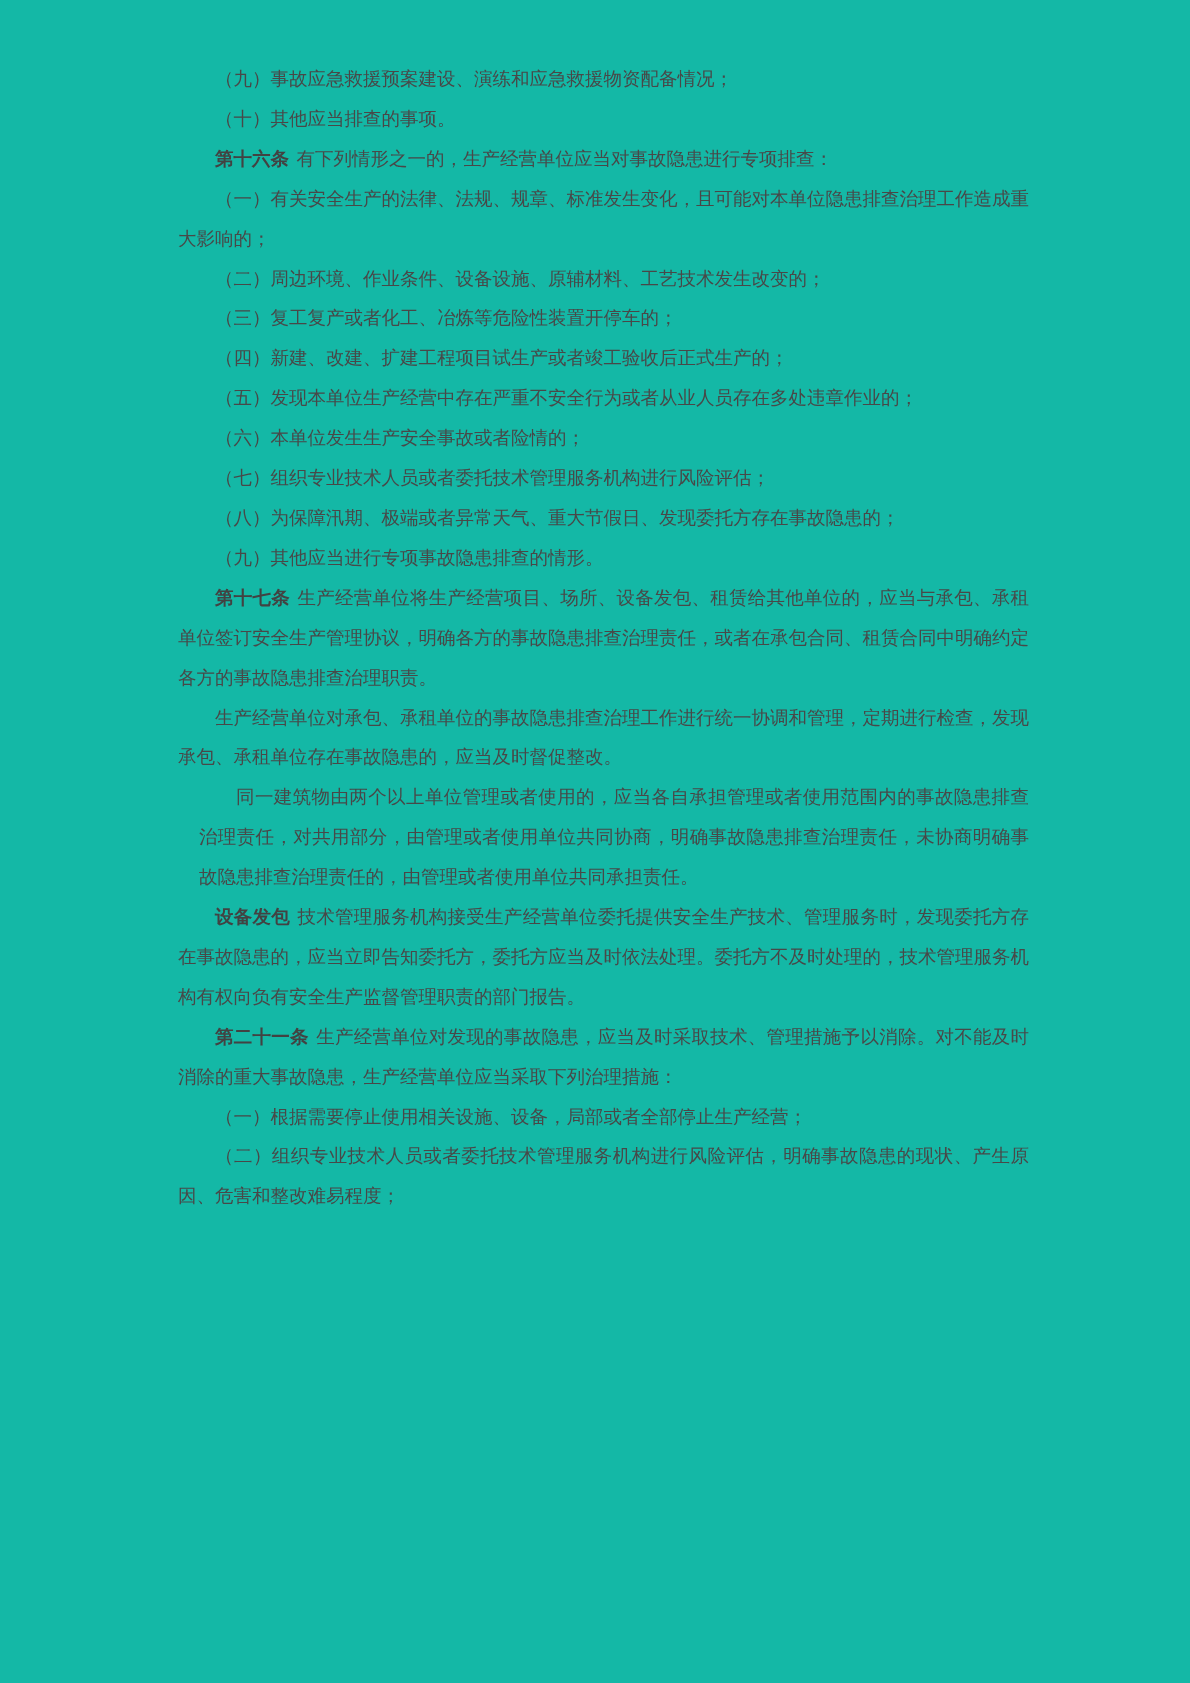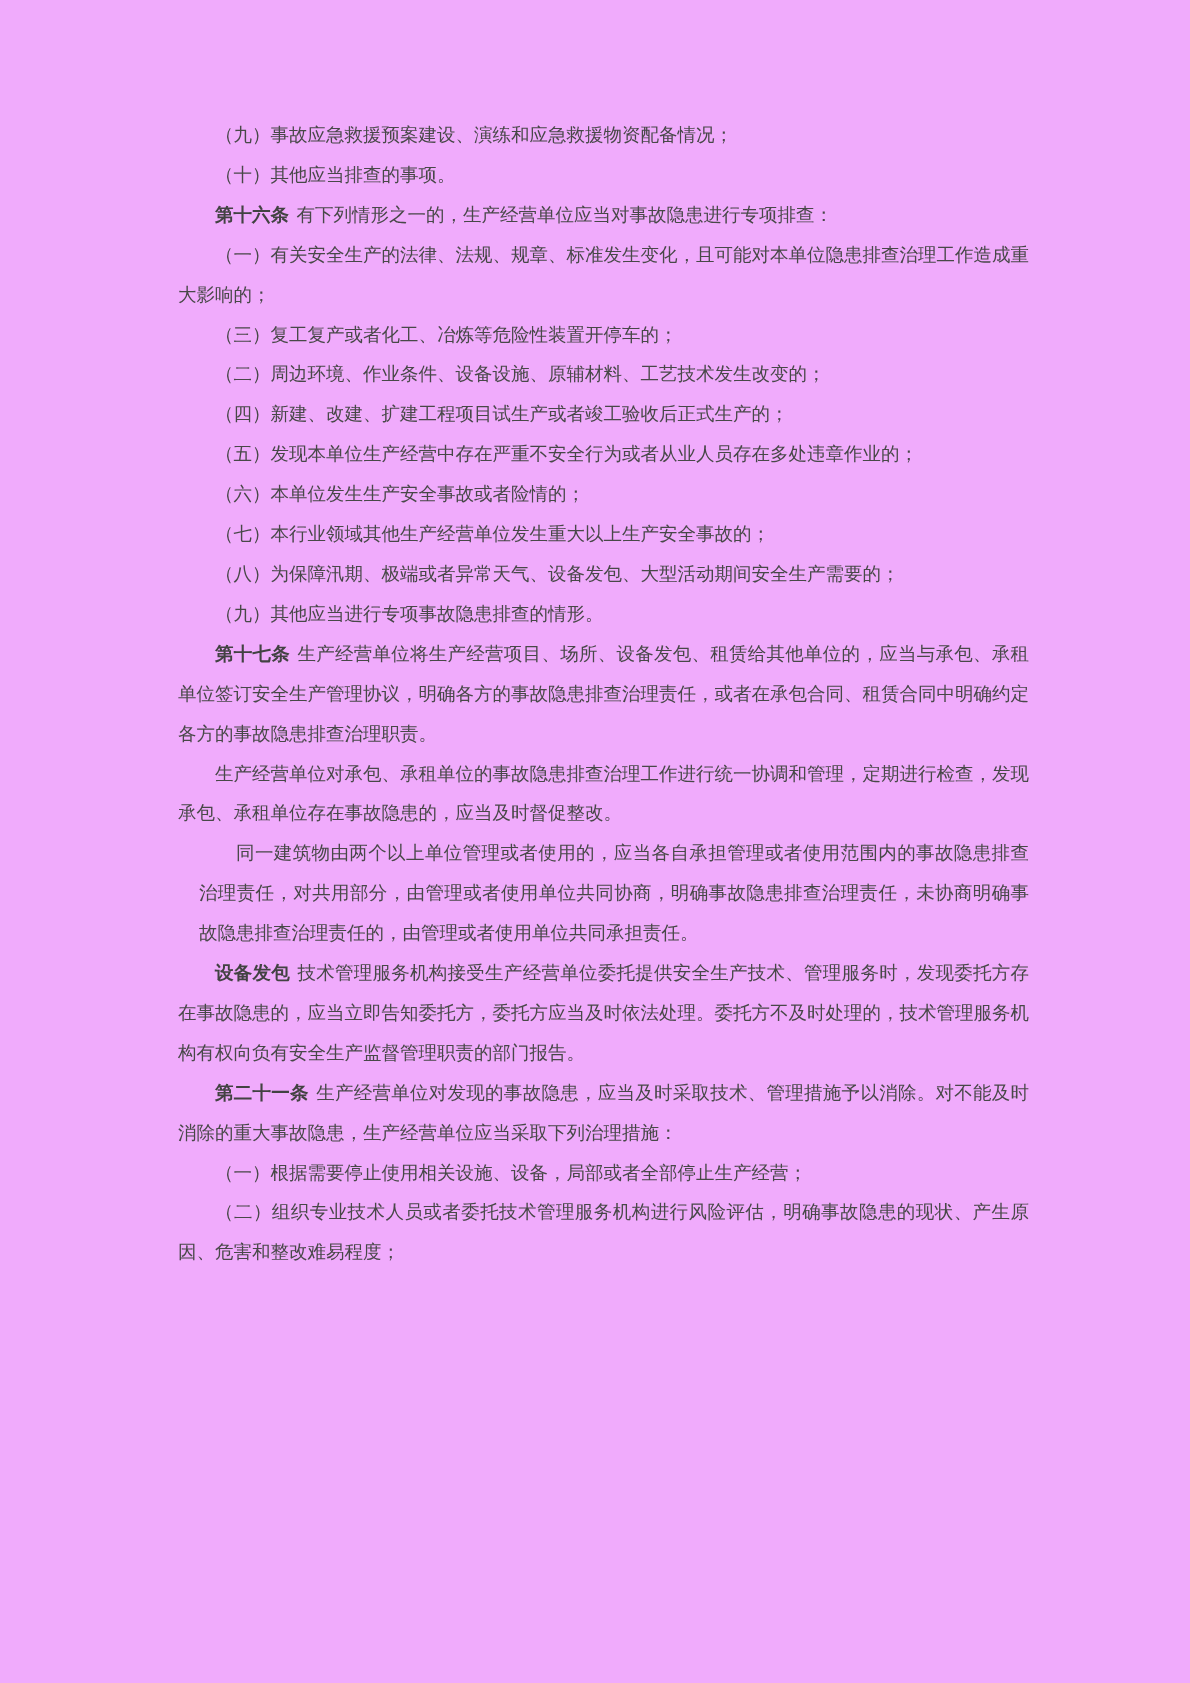--- a/index.html
+++ b/index.html
@@ -5,22 +5,22 @@
   html, body {
     margin: 0;
     padding: 0;
     background: #ffffff;
   }
   .page {
     position: relative;
     width: 1190px;
     height: 1683px;
     box-sizing: border-box;
-    background: #f0abfc;
-    padding: 116px 161px 0 178px;
+    background: #14b8a6;
+    padding: 60px 161px 0 178px;
     overflow: hidden;
   }
   .doc-body {
     width: 851px;
   }
   p.para {
     margin: 0;
     padding: 0;
     font-family: "Liberation Serif", "DejaVu Serif", serif;
     font-size: 18.5px;
@@ -43,33 +43,33 @@
 <div class="page">
   <div class="doc-body" id="doc-body">
   <p class="para" style="color: rgb(72, 72, 72);"><span class="para-text">（九）事故应急救援预案建设、演练和应急救援物资配备情况；</span></p>
 
   <p class="para" style="color: rgb(72, 72, 72);"><span class="para-text">（十）其他应当排查的事项。</span></p>
 
   <p class="para" style="color: rgb(72, 72, 72);"><b class="art">第十六条</b><span class="para-text">有下列情形之一的，生产经营单位应当对事故隐患进行专项排查：</span></p>
 
   <p class="para" style="color: rgb(72, 72, 72);"><span class="para-text">（一）有关安全生产的法律、法规、规章、标准发生变化，且可能对本单位隐患排查治理工作造成重大影响的；</span></p>
 
+  <p class="para" style="color: rgb(72, 72, 72);"><span class="para-text">（二）周边环境、作业条件、设备设施、原辅材料、工艺技术发生改变的；</span></p>
+
   <p class="para" style="color: rgb(72, 72, 72);"><span class="para-text">（三）复工复产或者化工、冶炼等危险性装置开停车的；</span></p>
-
-  <p class="para" style="color: rgb(72, 72, 72);"><span class="para-text">（二）周边环境、作业条件、设备设施、原辅材料、工艺技术发生改变的；</span></p>
 
   <p class="para" style="color: rgb(72, 72, 72);"><span class="para-text">（四）新建、改建、扩建工程项目试生产或者竣工验收后正式生产的；</span></p>
 
   <p class="para" style="color: rgb(72, 72, 72);"><span class="para-text">（五）发现本单位生产经营中存在严重不安全行为或者从业人员存在多处违章作业的；</span></p>
 
   <p class="para" style="color: rgb(72, 72, 72);"><span class="para-text">（六）本单位发生生产安全事故或者险情的；</span></p>
 
-  <p class="para" style="color: rgb(72, 72, 72);"><span class="para-text">（七）本行业领域其他生产经营单位发生重大以上生产安全事故的；</span></p>
+  <p class="para" style="color: rgb(72, 72, 72);"><span class="para-text">（七）组织专业技术人员或者委托技术管理服务机构进行风险评估；</span></p>
 
-  <p class="para" style="color: rgb(72, 72, 72);"><span class="para-text">（八）为保障汛期、极端或者异常天气、设备发包、大型活动期间安全生产需要的；</span></p>
+  <p class="para" style="color: rgb(72, 72, 72);"><span class="para-text">（八）为保障汛期、极端或者异常天气、重大节假日、发现委托方存在事故隐患的；</span></p>
 
   <p class="para" style="color: rgb(72, 72, 72);"><span class="para-text">（九）其他应当进行专项事故隐患排查的情形。</span></p>
 
   <p class="para" style="color: rgb(72, 72, 72);"><b class="art">第十七条</b><span class="para-text">生产经营单位将生产经营项目、场所、设备发包、租赁给其他单位的，应当与承包、承租单位签订安全生产管理协议，明确各方的事故隐患排查治理责任，或者在承包合同、租赁合同中明确约定各方的事故隐患排查治理职责。</span></p>
 
   <p class="para" style="color: rgb(72, 72, 72);"><span class="para-text">生产经营单位对承包、承租单位的事故隐患排查治理工作进行统一协调和管理，定期进行检查，发现承包、承租单位存在事故隐患的，应当及时督促整改。</span></p>
 
 
   <p class="para" style="color: rgb(72, 72, 72); margin-left: 21px;"><span class="para-text">同一建筑物由两个以上单位管理或者使用的，应当各自承担管理或者使用范围内的事故隐患排查治理责任，对共用部分，由管理或者使用单位共同协商，明确事故隐患排查治理责任，未协商明确事故隐患排查治理责任的，由管理或者使用单位共同承担责任。</span></p>
 

